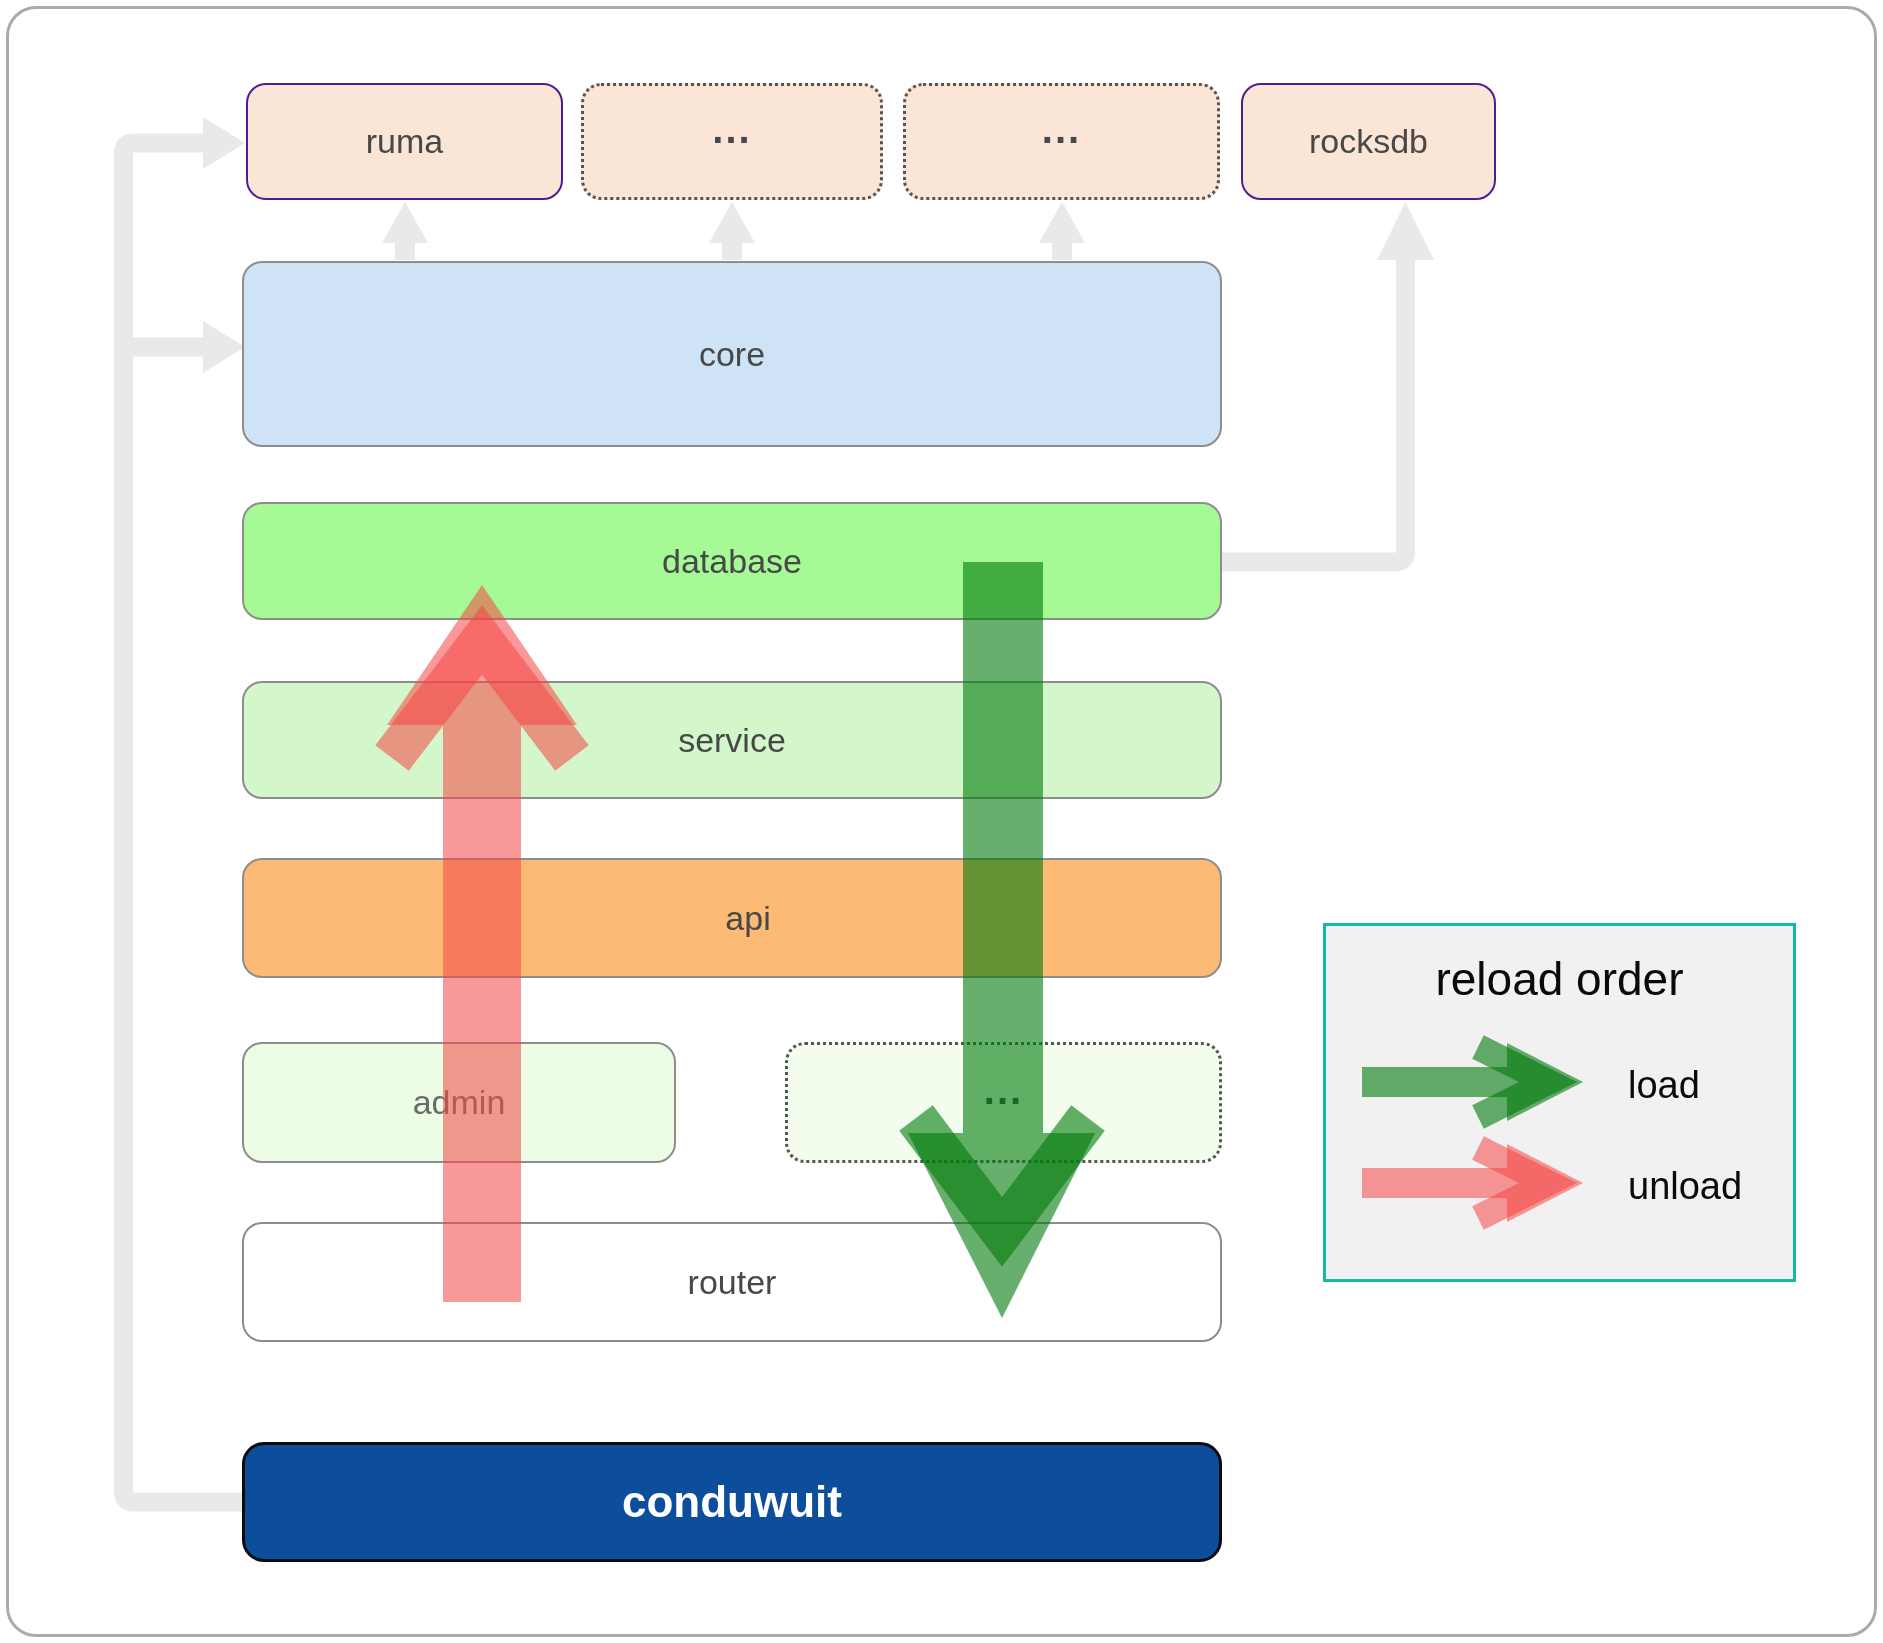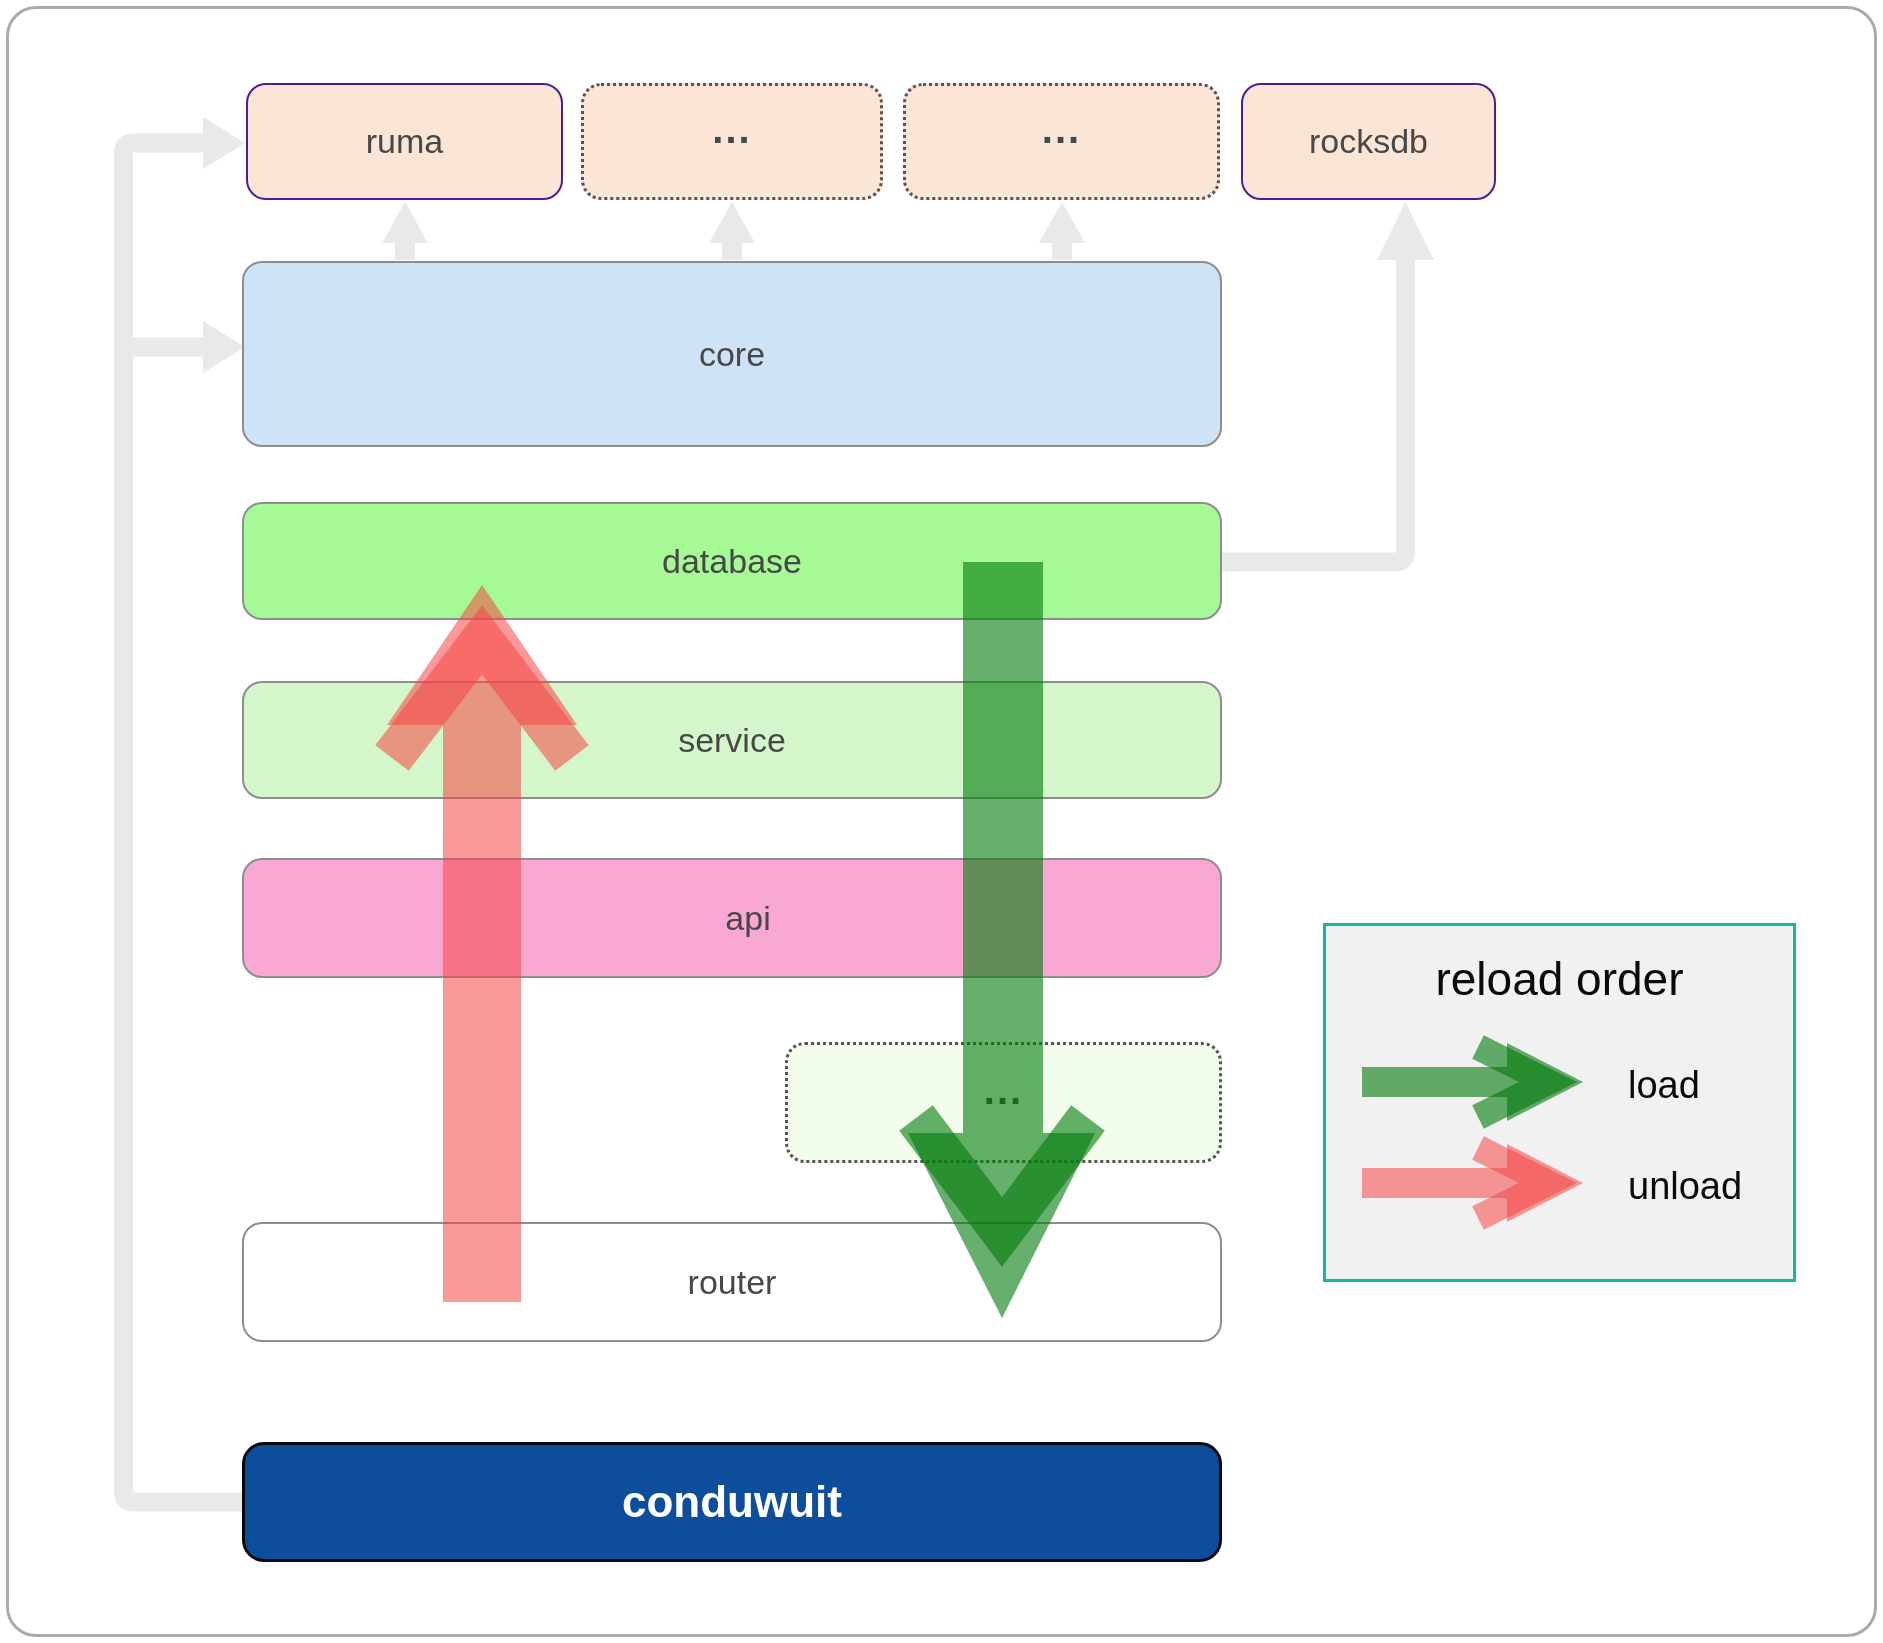--- a/index.html
+++ b/index.html
@@ -19,21 +19,21 @@
     border-radius:20px;font-size:34px;color:#484848;
     border:2px solid #8d8d8d;
   }
   .box.dark-border{border:2px solid #4c1d95;}
   .box.dotted{border:3px dotted #555;}
   .box .dots-label{font-weight:700;font-size:40px;letter-spacing:2px;transform:translateY(-12px);}
   .peach{background:#fbe5d6;}
   .blue{background:#cfe3f6;}
   .green-1{background:#a5fa96;}
   .green-2{background:#d3f7ca;}
-  .green-3{background:#f9a8d4;padding-left:32px;}
+  .green-3{background:#fdba74;padding-left:32px;}
   .green-4{background:#ecfce5;}
   .green-5{background:#f2fdee;}
   .white-fill{background:#ffffff;}
   .navy{background:#0c4d9c;border:3px solid #0b0b0b;border-radius:22px;}
   .navy .lbl{color:#ffffff;font-weight:700;font-size:44px;}
   .muted-label{color:#6b6b6b;}
   .legend{
     position:absolute;left:1323px;top:923px;width:473px;height:359px;
     box-sizing:border-box;background:#f1f1f1;border:3px solid #14b8a6;z-index:2;
   }
@@ -92,20 +92,23 @@
   </div>
 
   <div class="box green-1" style="left:242px;top:502px;width:980px;height:118px;">
     <span class="lbl">database</span>
   </div>
 
   <div class="box green-3" style="left:242px;top:858px;width:980px;height:120px;">
     <span class="lbl">api</span>
   </div>
 
+  <div class="box green-4" style="left:242px;top:1042px;width:434px;height:121px;">
+    <span class="lbl muted-label">admin</span>
+  </div>
   <div class="box green-5 dotted" style="left:785px;top:1042px;width:437px;height:121px;">
     <span class="lbl dots-label">...</span>
   </div>
 
   <div class="box white-fill" style="left:242px;top:1222px;width:980px;height:120px;">
     <span class="lbl">router</span>
   </div>
 
   <div class="box navy" style="left:242px;top:1442px;width:980px;height:120px;">
     <span class="lbl">conduwuit</span>

